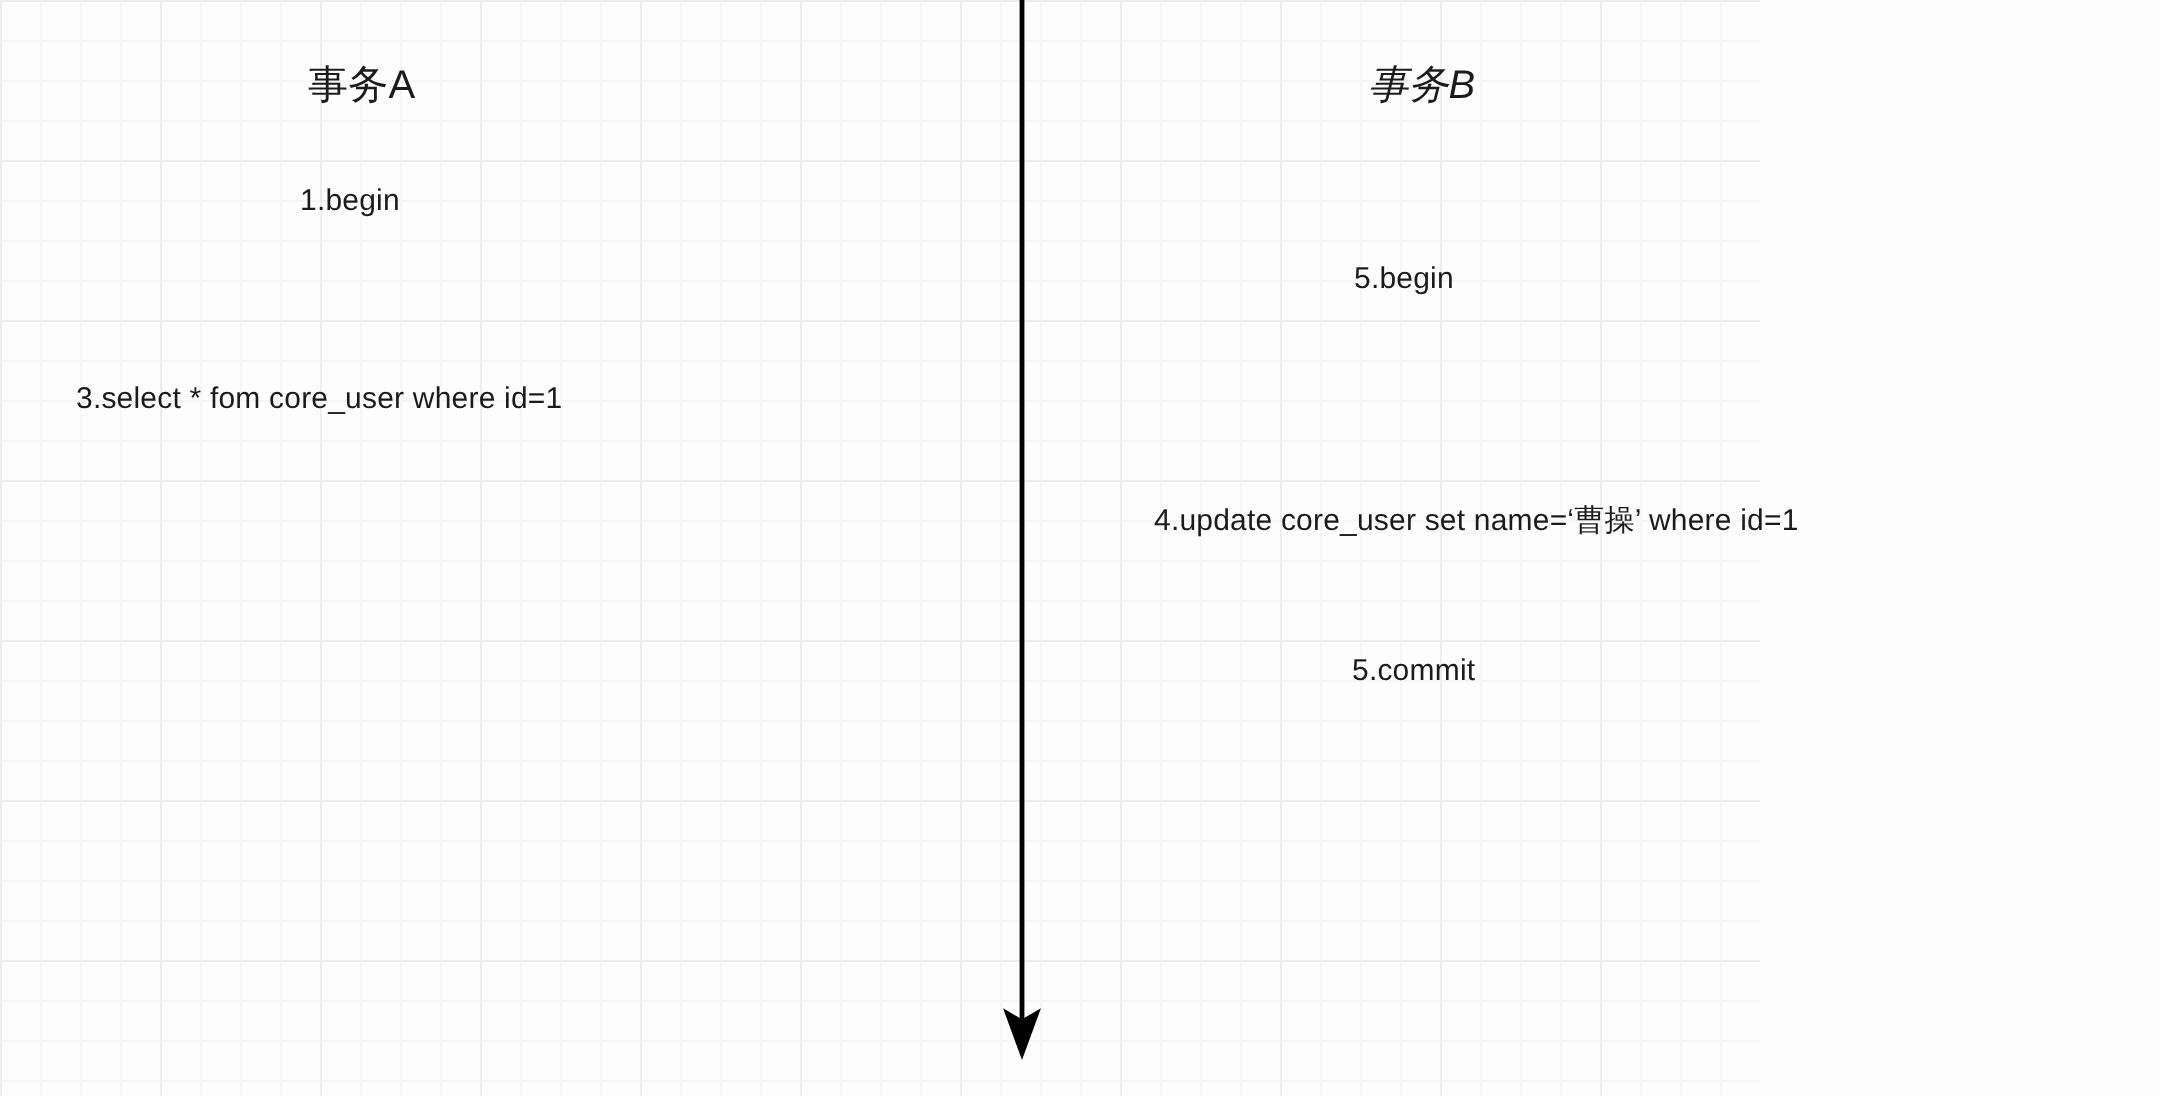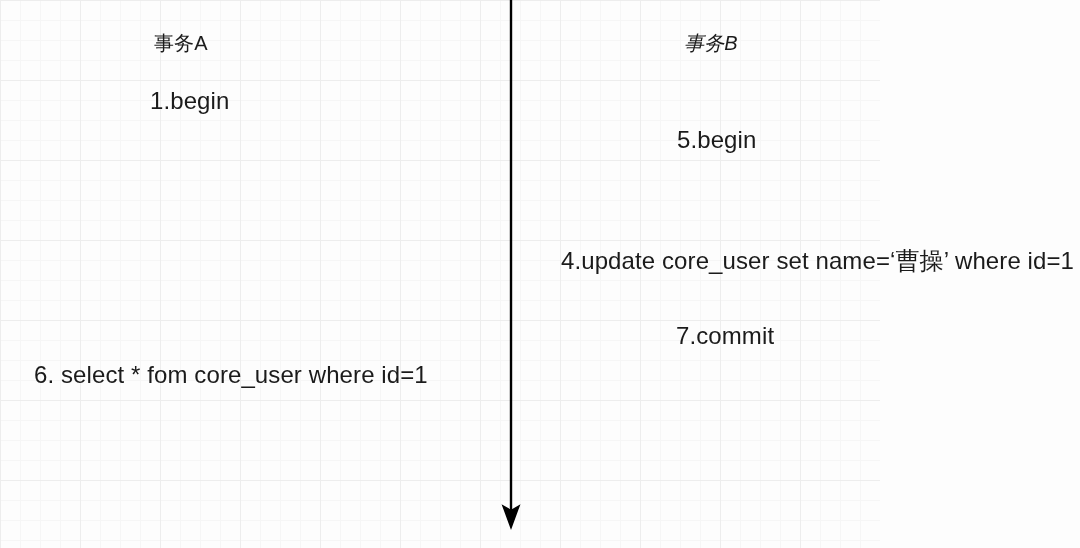--- a/index.html
+++ b/index.html
@@ -30,39 +30,39 @@
       80px 80px,
       20px 20px,
       20px 20px;
     background-position: 0 0, 0 0, 0 0, 0 0;
   }
 
   .lbl {
     position: absolute;
     white-space: nowrap;
     color: #1b1b1b;
-    font-size: 24px;
+    font-size: 15px;
     line-height: 24px;
     letter-spacing: 0.1px;
   }
 
   .title {
     font-size: 20px;
   }
 
   
   #title-a   { left: 154px; top: 31px; }
   #step-1    { left: 150px; top: 89px; }
   #step-3    { left: 38px;  top: 188px; }
   #step-6    { left: 34px;  top: 363px; }
 
   
   #title-b   { left: 684px; top: 31px; font-style: italic; }
   #step-2    { left: 677px; top: 128px; }
-  #step-4    { left: 561px; top: 249px; }
+  #step-4    { left: 577px; top: 249px; }
   #step-5    { left: 676px; top: 324px; }
 
   
   #time-axis {
     position: absolute;
     left: 494px;
     top: -2px;
     width: 36px;
     height: 546px;
     overflow: visible;
@@ -75,24 +75,24 @@
 
   <svg id="time-axis" viewBox="0 0 36 548" width="36" height="548" xmlns="http://www.w3.org/2000/svg">
     <line x1="17" y1="0" x2="17" y2="514" stroke="#000000" stroke-width="2.4"></line>
     <polygon points="17,534 7.5,508 17,513.5 26.5,508" fill="#000000"></polygon>
   </svg>
 
   <div class="lbl title" id="title-a">事务A</div>
 
   <div class="lbl" id="step-1">1.begin</div>
 
+  <div class="lbl" id="step-3">3.select * fom core_user where id=1</div>
 
-  <div class="lbl" id="step-6">6. select * fom core_user where id=1</div>
 
   <div class="lbl title" id="title-b">事务B</div>
 
   <div class="lbl" id="step-2">5.begin</div>
 
   <div class="lbl" id="step-4">4.update core_user set name=‘曹操’ where id=1</div>
 
-  <div class="lbl" id="step-5">7.commit</div>
+  <div class="lbl" id="step-5">5.commit</div>
 
 </div>
 
 </body></html>

